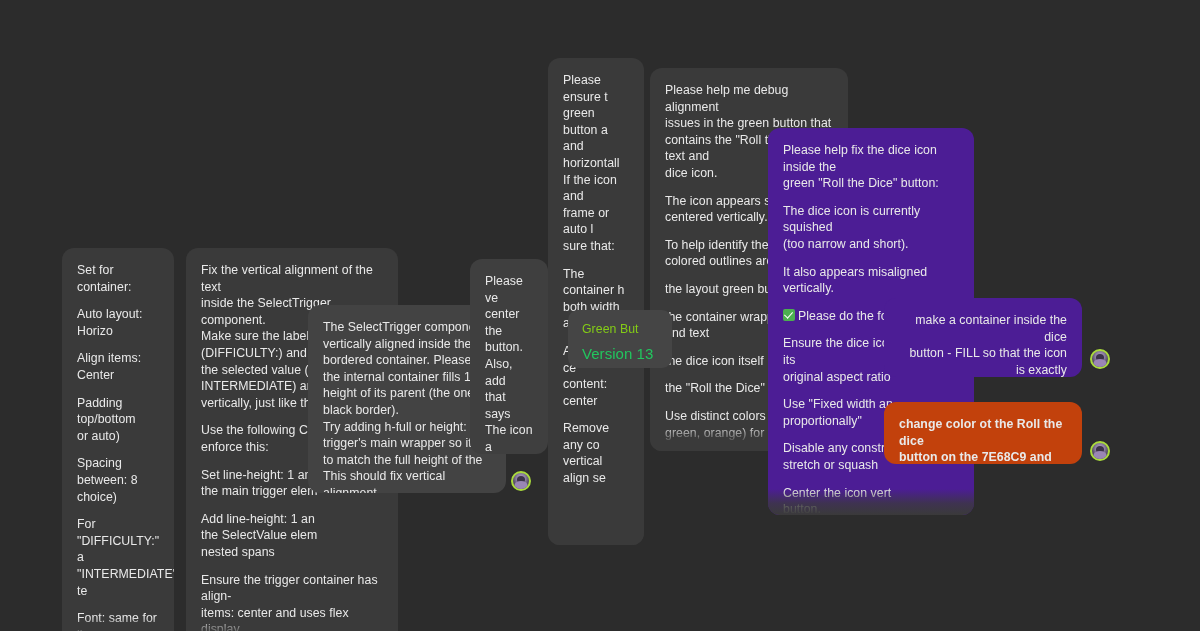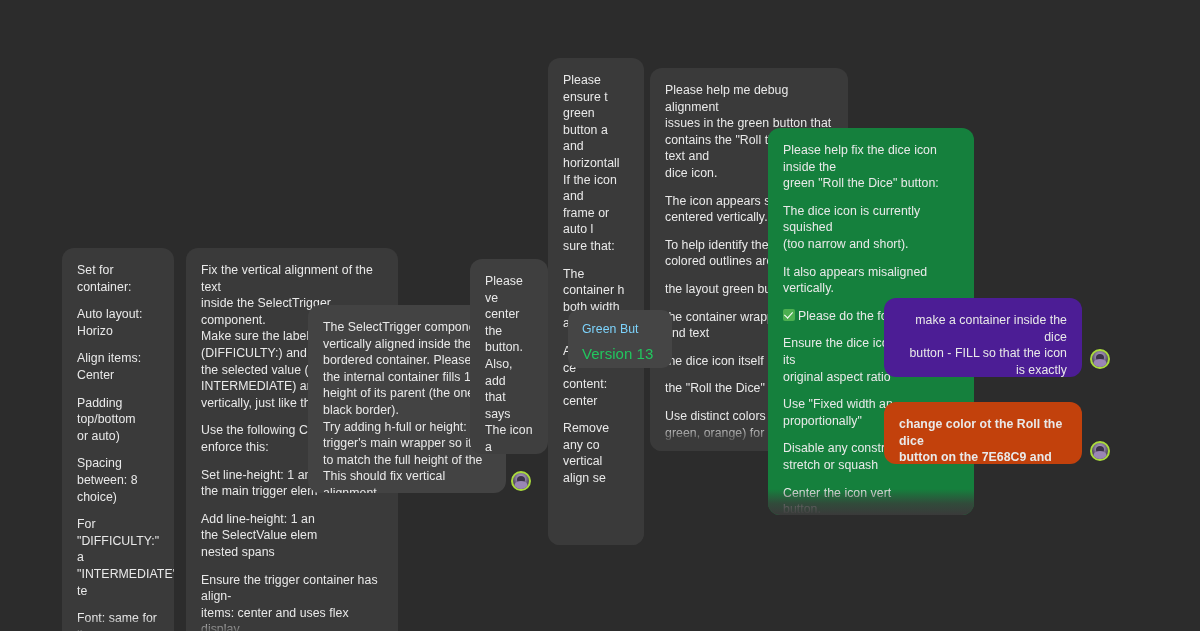--- a/index.html
+++ b/index.html
@@ -39,26 +39,26 @@
     pointer-events: none;
   }
 
   
   #card-container-settings { left: 62px;  top: 248px; width: 112px; height: 395px; background:#3a3a3a; }
   #card-selecttrigger-fix  { left: 186px; top: 248px; width: 212px; height: 395px; background:#3a3a3a; }
   #card-selecttrigger-note { left: 308px; top: 305px; width: 198px; height: 188px; background:#434343; }
   #card-vertical-center    { left: 470px; top: 231px; width: 78px;  height: 195px; background:#3f3f3f;margin-top:28px; }
   #card-green-button-ensure{ left: 548px; top: 58px;  width: 96px;  height: 487px; background:#3a3a3a; }
   #card-debug-alignment    { left: 650px; top: 68px;  width: 198px; height: 383px; background:#3a3a3a; }
-  #card-fix-dice-icon      { left: 768px; top: 128px; width: 206px; height: 387px; background:#15803d; }
+  #card-fix-dice-icon      { left: 768px; top: 128px; width: 206px; height: 387px; background:#4c1d95; }
   #card-make-container     { left: 884px; top: 298px; width: 198px; height: 79px;  background:#4c1d95;text-align:right; }
   #card-change-color       { left: 884px; top: 402px; width: 198px; height: 62px;  background:#c2410c;font-weight:bold; }
   #card-green-button-ver   { left: 568px; top: 310px; width: 104px; height: 58px;  background:#454545; border-radius: 10px; padding: 11px 14px; }
 
-  #card-green-button-ver .ver-title { font-size: 12.3px; color: #7dd3fc; margin-bottom: 8px; }
+  #card-green-button-ver .ver-title { font-size: 12.3px; color: #84cc16; margin-bottom: 8px; }
   #card-green-button-ver .ver-sub   { font-size: 15px; color: #22c55e; }
 
   .avatar {
     position: absolute;
     width: 20px; height: 20px;
     border-radius: 50%;
     border: 2px solid #aadb3c;
     background: radial-gradient(circle at 50% 34%, #b9a6c9 0%, #8d7fa3 34%, #5a4f6b 58%, #3a3346 100%);
     box-shadow: 0 0 0 1px #2c2c2c;
     overflow: hidden;

